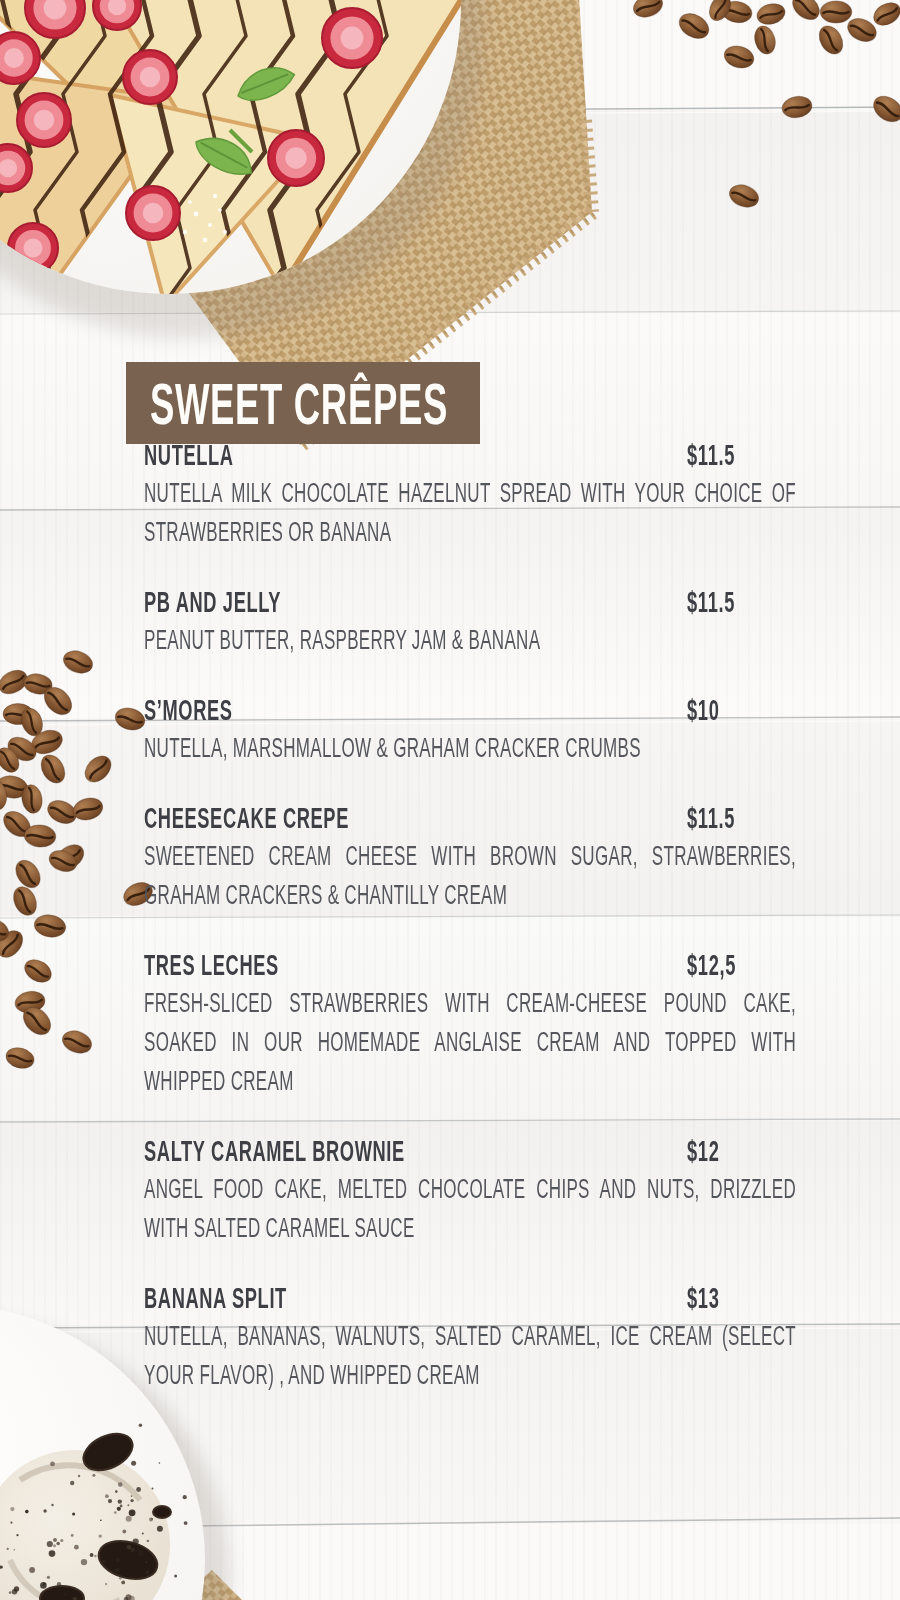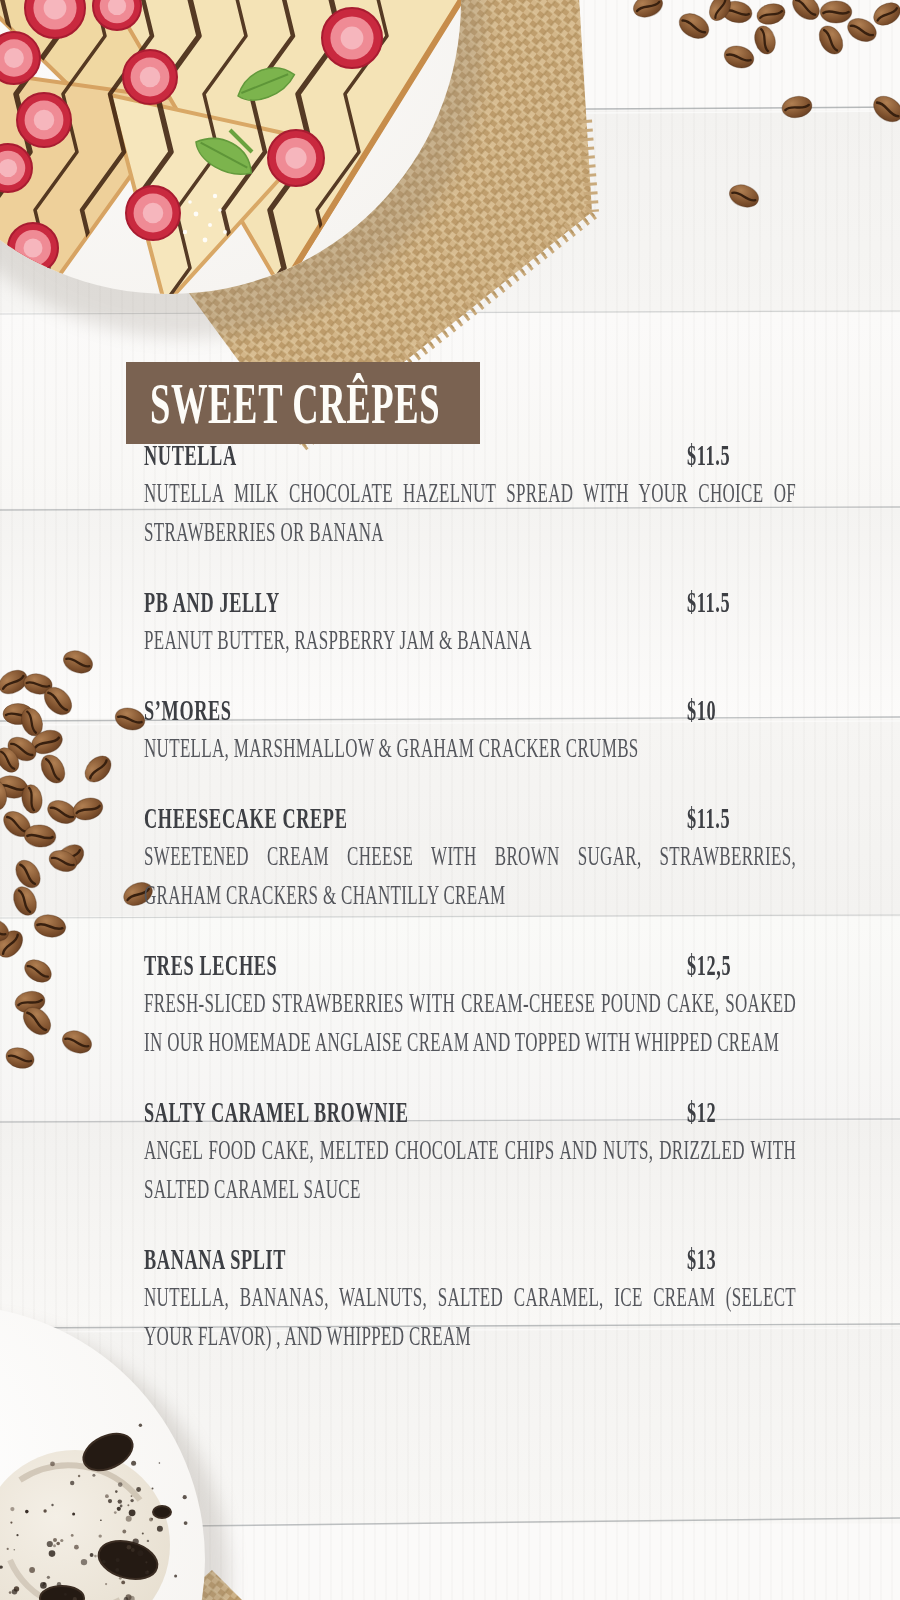--- a/index.html
+++ b/index.html
@@ -1,18 +1,18 @@
 <!DOCTYPE html>
 <html><head>
 <meta charset="utf-8">
 <style>
   html,body{margin:0;padding:0;background:#e9e9e9;}
   .canvas{
     position:relative;width:900px;height:1600px;overflow:hidden;
-    font-family:Liberation Serif, serif;
+    font-family:Liberation Sans, sans-serif;
     background-color:#f8f7f5;
     background-image:
       repeating-linear-gradient(90deg, rgba(120,115,110,0.035) 0 2px, rgba(255,255,255,0) 2px 11px),
       linear-gradient(180deg,
         #fbfaf9 0px,#fbfaf9 110px,
         #f3f2f0 111px,#f6f5f3 312px,
         #fbfaf9 313px,#f8f7f5 508px,
         #f4f3f1 509px,#fcfbfa 718px,
         #f6f5f3 719px,#f3f2f0 916px,
         #fafaf8 917px,#f6f5f4 1120px,

